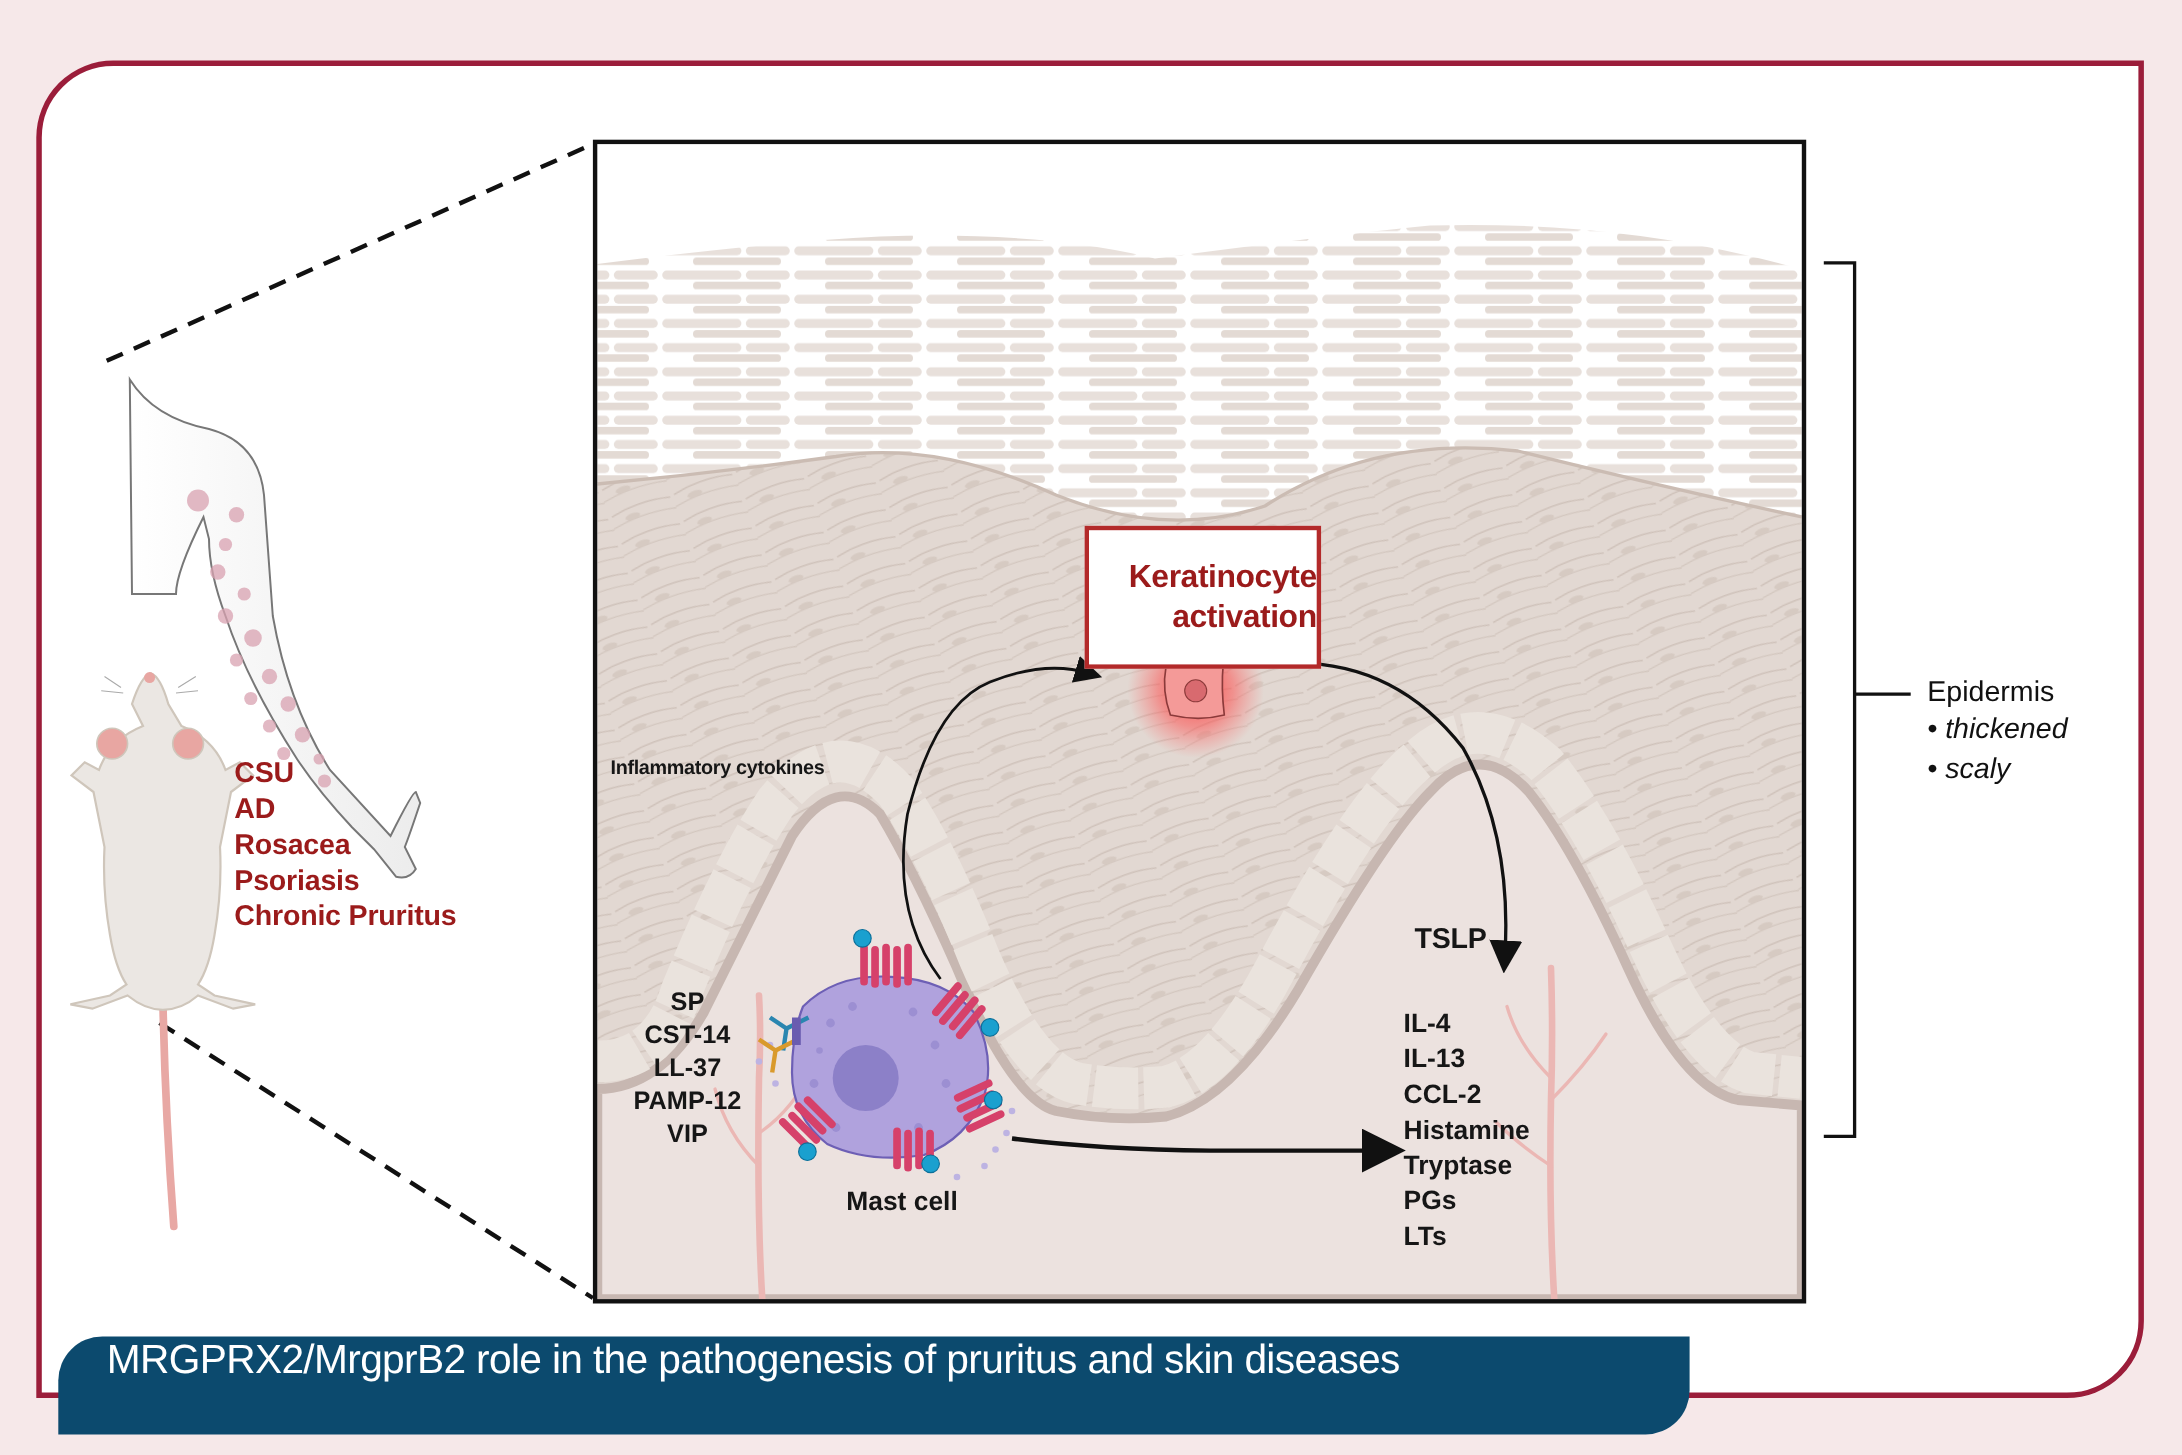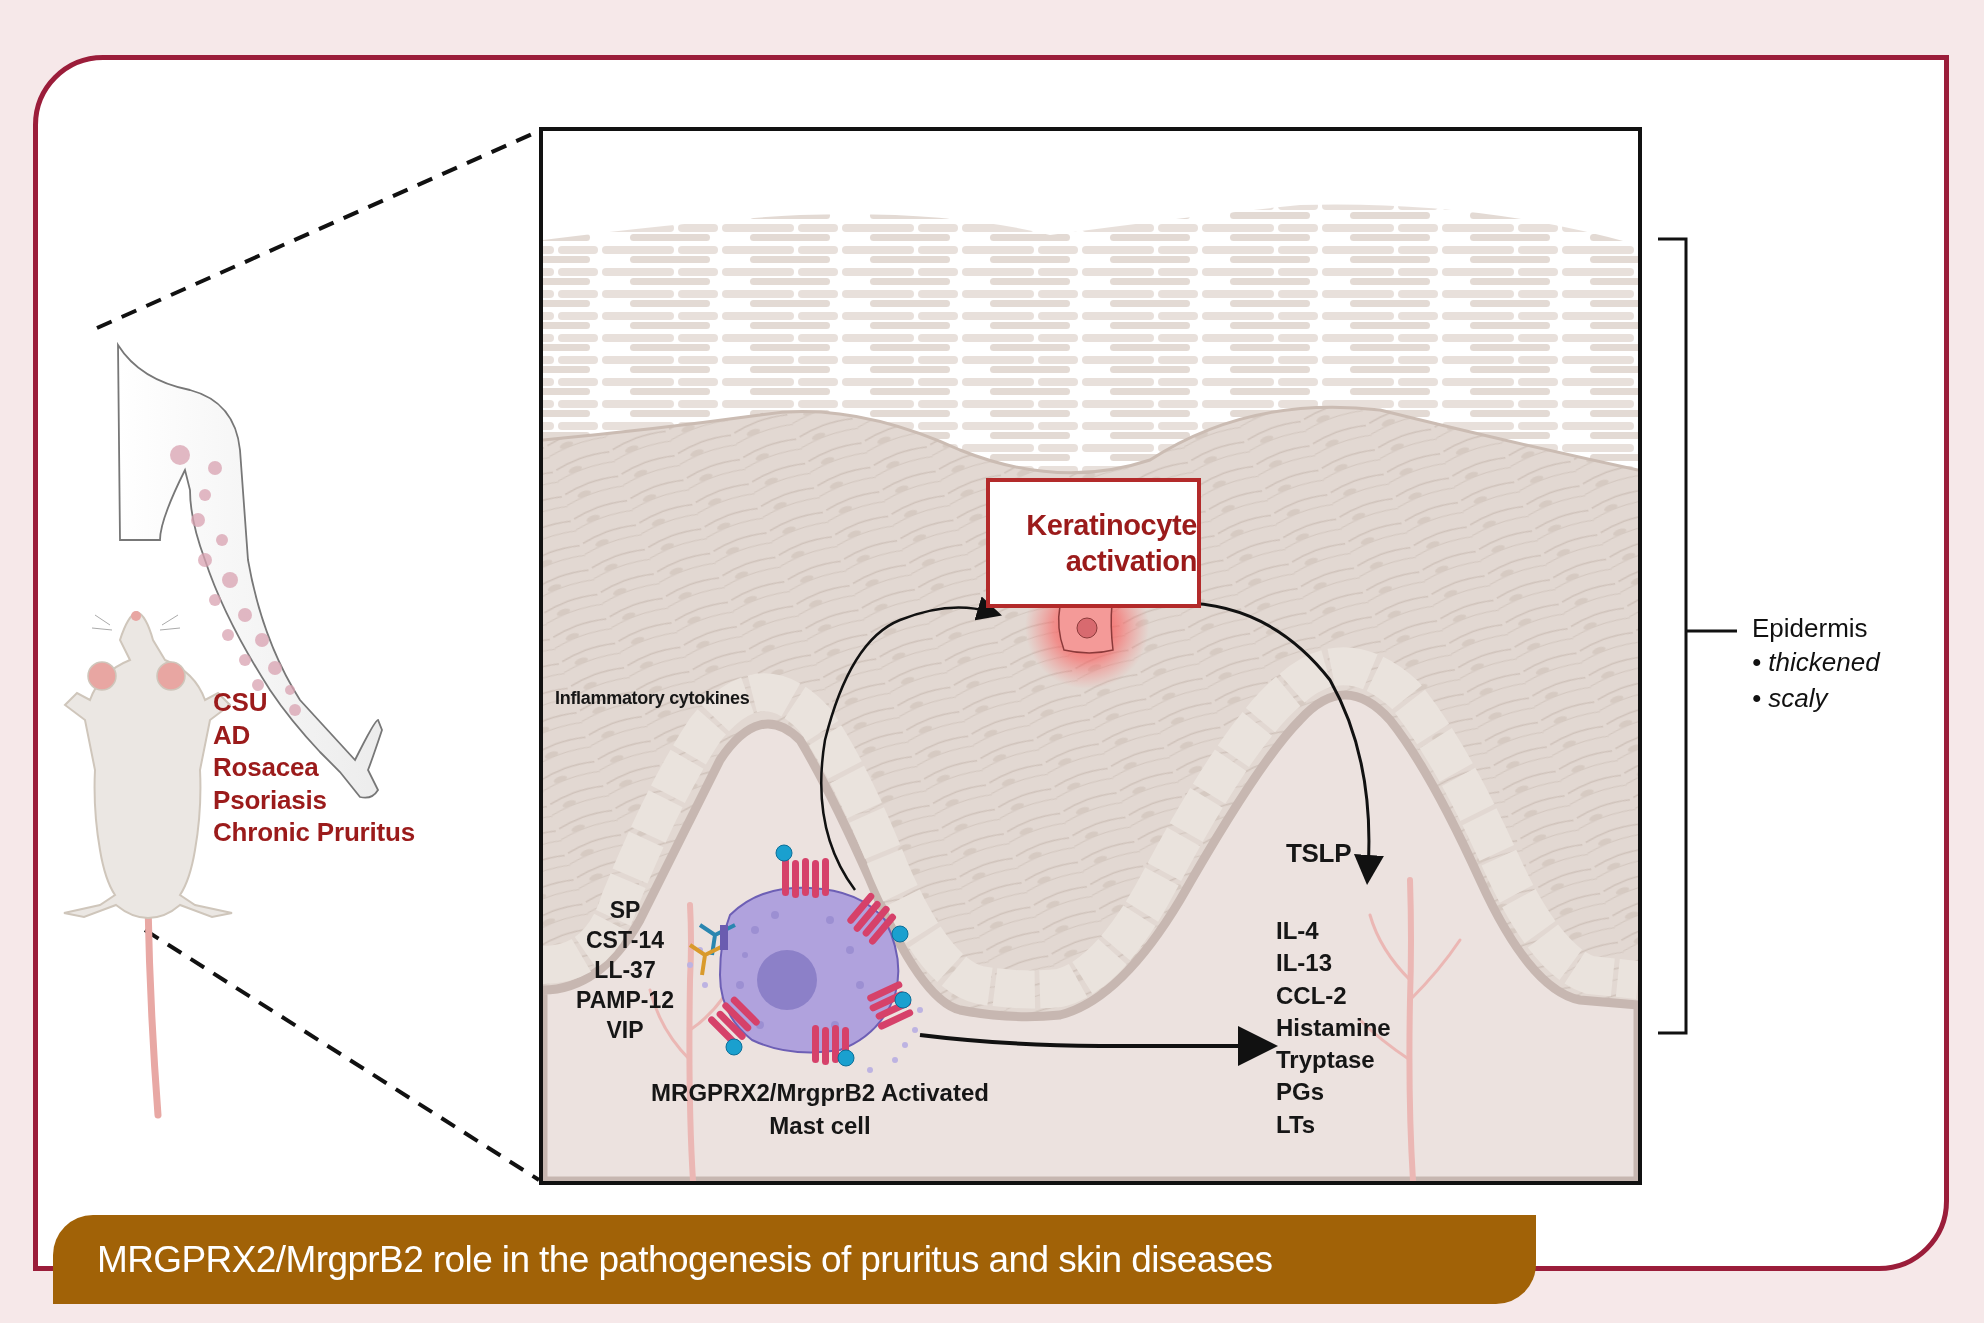--- a/index.html
+++ b/index.html
@@ -33,22 +33,22 @@
   .ligands div { font-weight: bold; font-size: 23px; line-height: 30px; color: #161616; }
   .mediators { position: absolute; left: 1276px; top: 897px; margin-top: 18px; }
   .mediators div { font-weight: bold; font-size: 24px; line-height: 32.3px; color: #161616; }
   .mast-label { position: absolute; left: 620px; top: 1076px; width: 400px; text-align: center; }
   .mast-label div { font-weight: bold; font-size: 24px; line-height: 33px; color: #161616; }
   .epi { position: absolute; left: 1752px; top: 612px; }
   .epi .t { font-weight: normal; font-size: 26px; color: #111; line-height: 32px; }
   .epi .b { font-style: italic; font-size: 26px; color: #111; line-height: 36px; }
   .banner {
     position: absolute; left: 53px; top: 1215px; width: 1483px; height: 89px;
-    background: #a16207; border-radius: 40px 0 40px 0;
-    display: flex; align-items: center; box-sizing: border-box; padding-left: 44px;
+    background: #0c4a6e; border-radius: 40px 0 40px 0;
+    display: flex; box-sizing: border-box; padding-left: 44px;
   }
   .banner span { color: #ffffff; font-size: 37px; letter-spacing: -0.6px; }
 </style>
 </head>
 <body>
 
 <div class="frame"></div>
 
 <svg class="scene" width="1984" height="1323" viewBox="0 0 1984 1323">
   <defs>
@@ -236,21 +236,20 @@
 
 <div class="ligands">
   <div>SP</div>
   <div>CST-14</div>
   <div>LL-37</div>
   <div>PAMP-12</div>
   <div>VIP</div>
 </div>
 
 <div class="mast-label">
-  <div>MRGPRX2/MrgprB2 Activated</div>
   <div>Mast cell</div>
 </div>
 
 <div class="lbl" style="left:1286px; top:838px; font-size:26px;">TSLP</div>
 
 <div class="mediators">
   <div>IL-4</div>
   <div>IL-13</div>
   <div>CCL-2</div>
   <div>Histamine</div>

